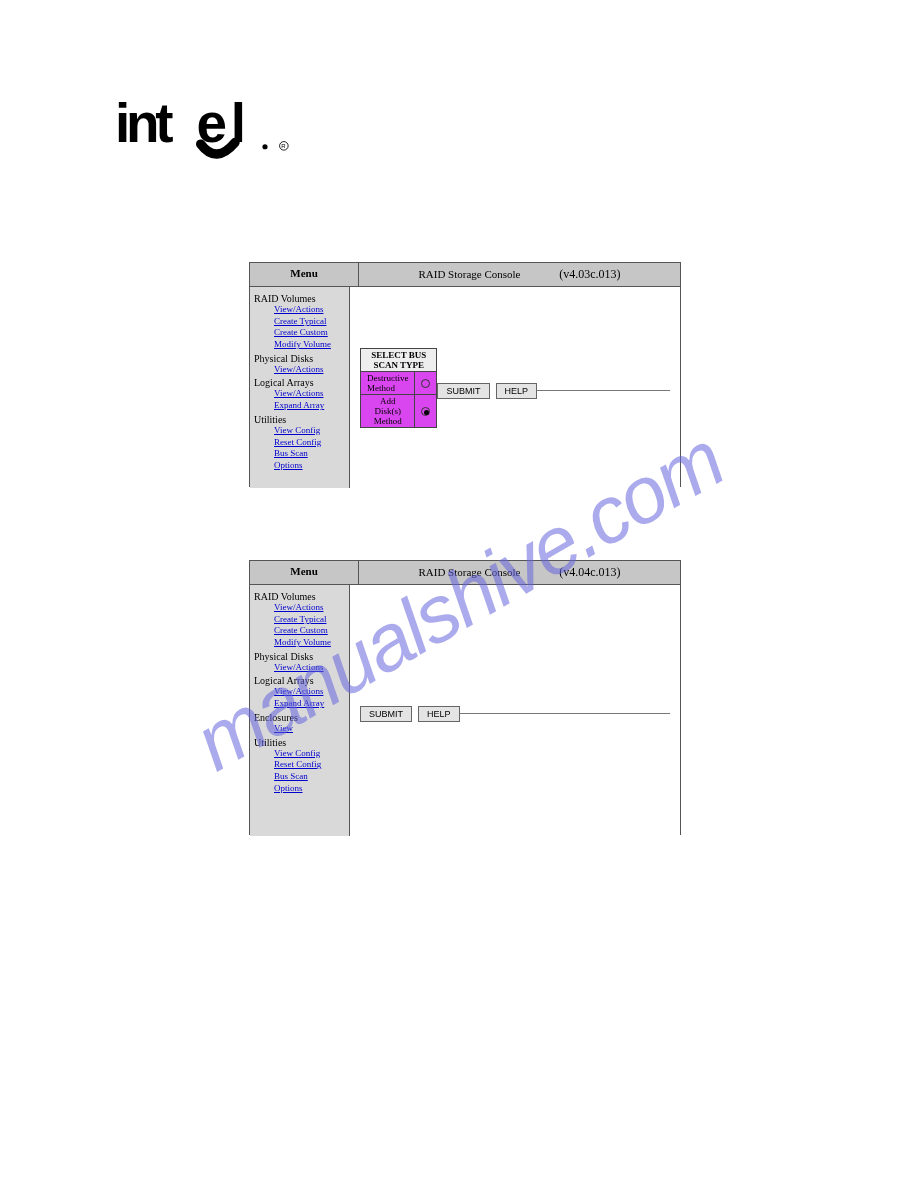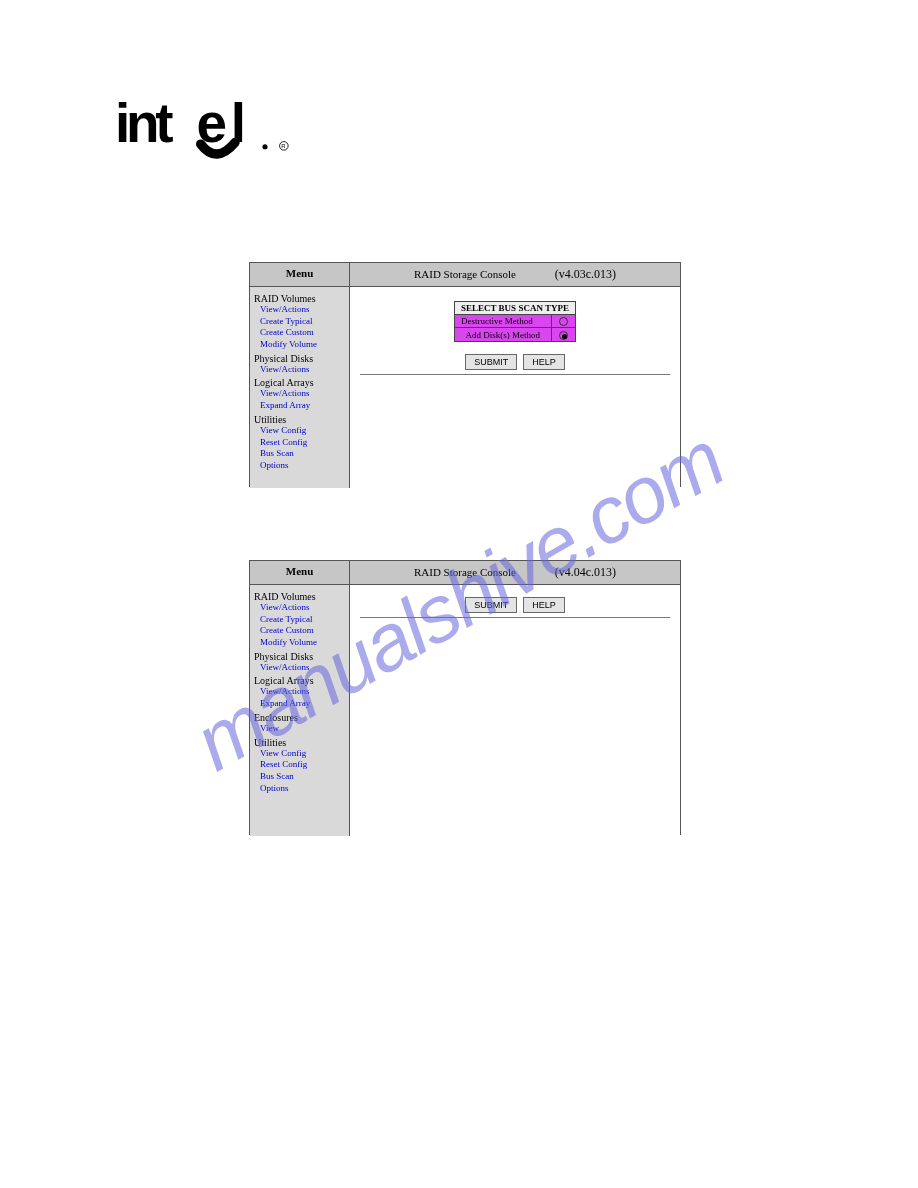--- a/index.html
+++ b/index.html
@@ -32,21 +32,21 @@
     width: 432px;
     border: 1px solid #555;
     background: #fff;
     font-family: "Times New Roman", Times, serif;
   }
   .console.first  { top: 262px; height: 225px; }
   .console.second { top: 560px; height: 275px; }
 
   .console .hdr-row { display: flex; border-bottom: 1px solid #555; }
   .menu-hdr {
-    width: 100px;
+    width: 109px;
     background: #c6c6c6;
     border-right: 1px solid #555;
     text-align: center;
     font-weight: bold;
     font-size: 11px;
     padding: 4px 0;
   }
   .title-hdr {
     flex: 1;
     background: #c6c6c6;
@@ -59,29 +59,29 @@
 
   .body-row { display: flex; height: calc(100% - 22px); }
   .sidebar {
     width: 100px;
     background: #d9d9d9;
     border-right: 1px solid #555;
     padding: 4px 4px;
     font-size: 9px;
   }
   .sidebar .cat { font-weight: normal; font-size: 10px; color: #000; margin-top: 2px; }
-  .sidebar .lnk { color: #0000cc; margin-left: 6px; display: block; line-height: 1.3; cursor: pointer; }
+  .sidebar .lnk { color: #0000cc; text-decoration: underline; margin-left: 20px; display: block; line-height: 1.3; cursor: pointer; }
 
   .main {
     flex: 1;
     background: #fff;
     padding: 8px 10px 6px 10px;
     font-size: 9px;
     display: flex;
-    flex-direction: column;
+    flex-direction: row;
     align-items: center;
   }
 
   
   table.data {
     border-collapse: collapse;
     margin: 6px auto 8px auto;
   }
   table.data th, table.data td {
     border: 1px solid #444;

